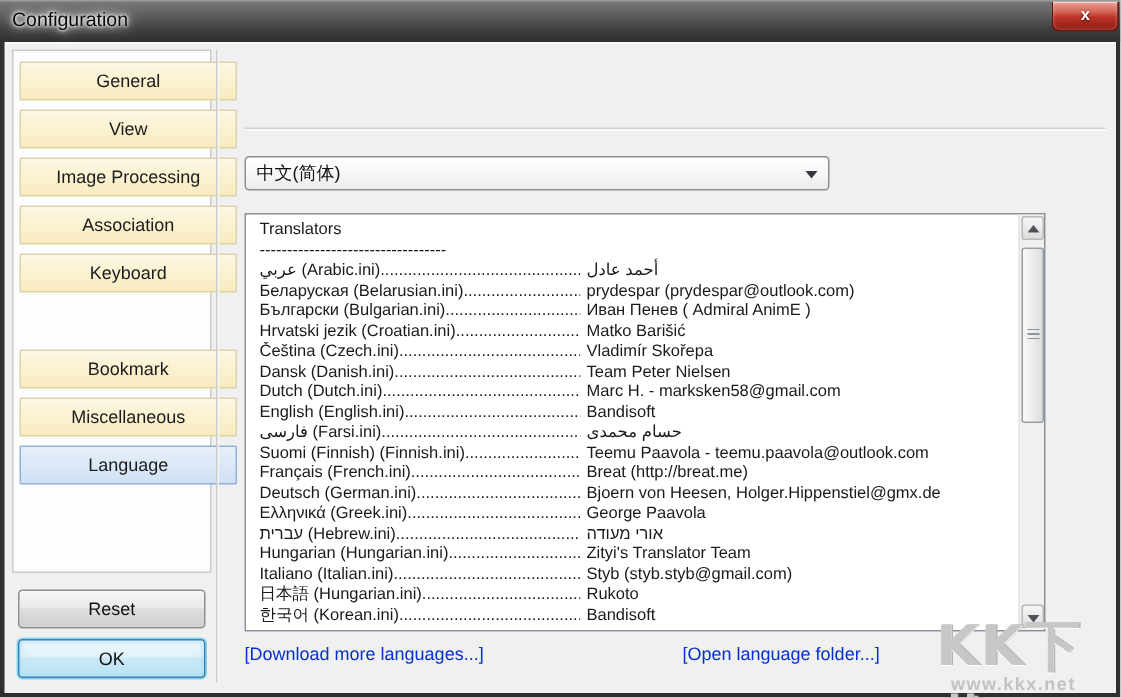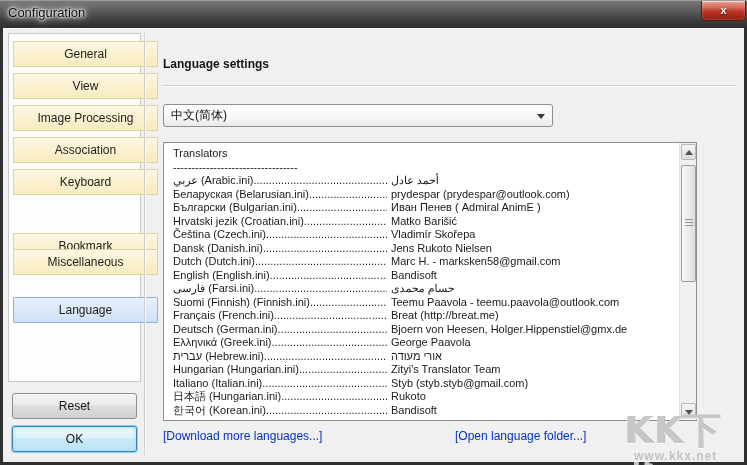--- a/index.html
+++ b/index.html
@@ -118,30 +118,29 @@
 
   <div class="client">
 
     <div class="side-panel">
       <div class="side-btn" style="top:7px">General</div>
       <div class="side-btn" style="top:39px">View</div>
       <div class="side-btn" style="top:71px">Image Processing</div>
       <div class="side-btn" style="top:103px">Association</div>
       <div class="side-btn" style="top:135px">Keyboard</div>
       <div class="side-btn" style="top:199px">Bookmark</div>
-      <div class="side-btn" style="top:215px">Miscellaneous</div>
+      <div class="side-btn" style="top:231px">Miscellaneous</div>
       <div class="side-btn selected" style="top:263px">Language</div>
     </div>
 
     <div class="bottom-btn" style="top:365px">Reset</div>
     <div class="bottom-btn default-ok" style="top:398px">OK</div>
 
     <div class="vsep"></div>
 
-    <div class="heading">Language settings</div>
     <div class="hsep"></div>
 
     <div class="combo">
       <span>中文(简体)</span>
       <span class="combo-arrow"></span>
     </div>
 
     <div class="listbox">
       <div class="list-content">
         <div class="t-row">Translators</div>
@@ -179,21 +178,21 @@
               <span class="t-label">Čeština (Czech.ini)</span>
               <span class="t-dots"> ........................................................................................</span>
             </span>
             <span class="t-name">Vladimír Skořepa</span>
           </div>
           <div class="t-row">
             <span class="t-left">
               <span class="t-label">Dansk (Danish.ini)</span>
               <span class="t-dots"> ........................................................................................</span>
             </span>
-            <span class="t-name">Jens Rukoto Nielsen</span>
+            <span class="t-name">Team Peter Nielsen</span>
           </div>
           <div class="t-row">
             <span class="t-left">
               <span class="t-label">Dutch (Dutch.ini)</span>
               <span class="t-dots"> ........................................................................................</span>
             </span>
             <span class="t-name">Marc H. - marksken58@gmail.com</span>
           </div>
           <div class="t-row">
             <span class="t-left">

